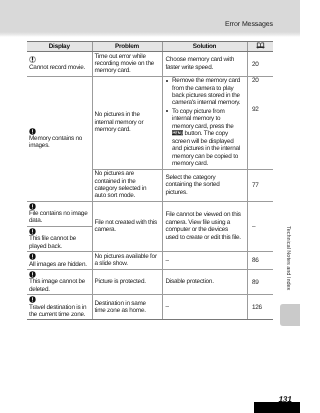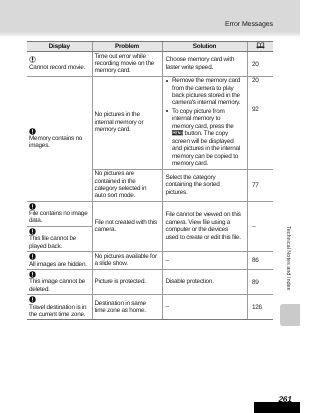--- a/index.html
+++ b/index.html
@@ -206,15 +206,15 @@
         <td class="cell v p">Destination in same time zone as home.</td>
         <td class="cell v s">–</td>
         <td class="ref v">126</td>
       </tr>
 
     </tbody>
   </table>
 
   <div class="sidetab">Technical Notes and Index</div>
   <div class="tabmark"></div>
-  <div class="pagenum">261</div>
+  <div class="pagenum">131</div>
   <div class="blackbar"></div>
 </div>
 
 </body></html>

